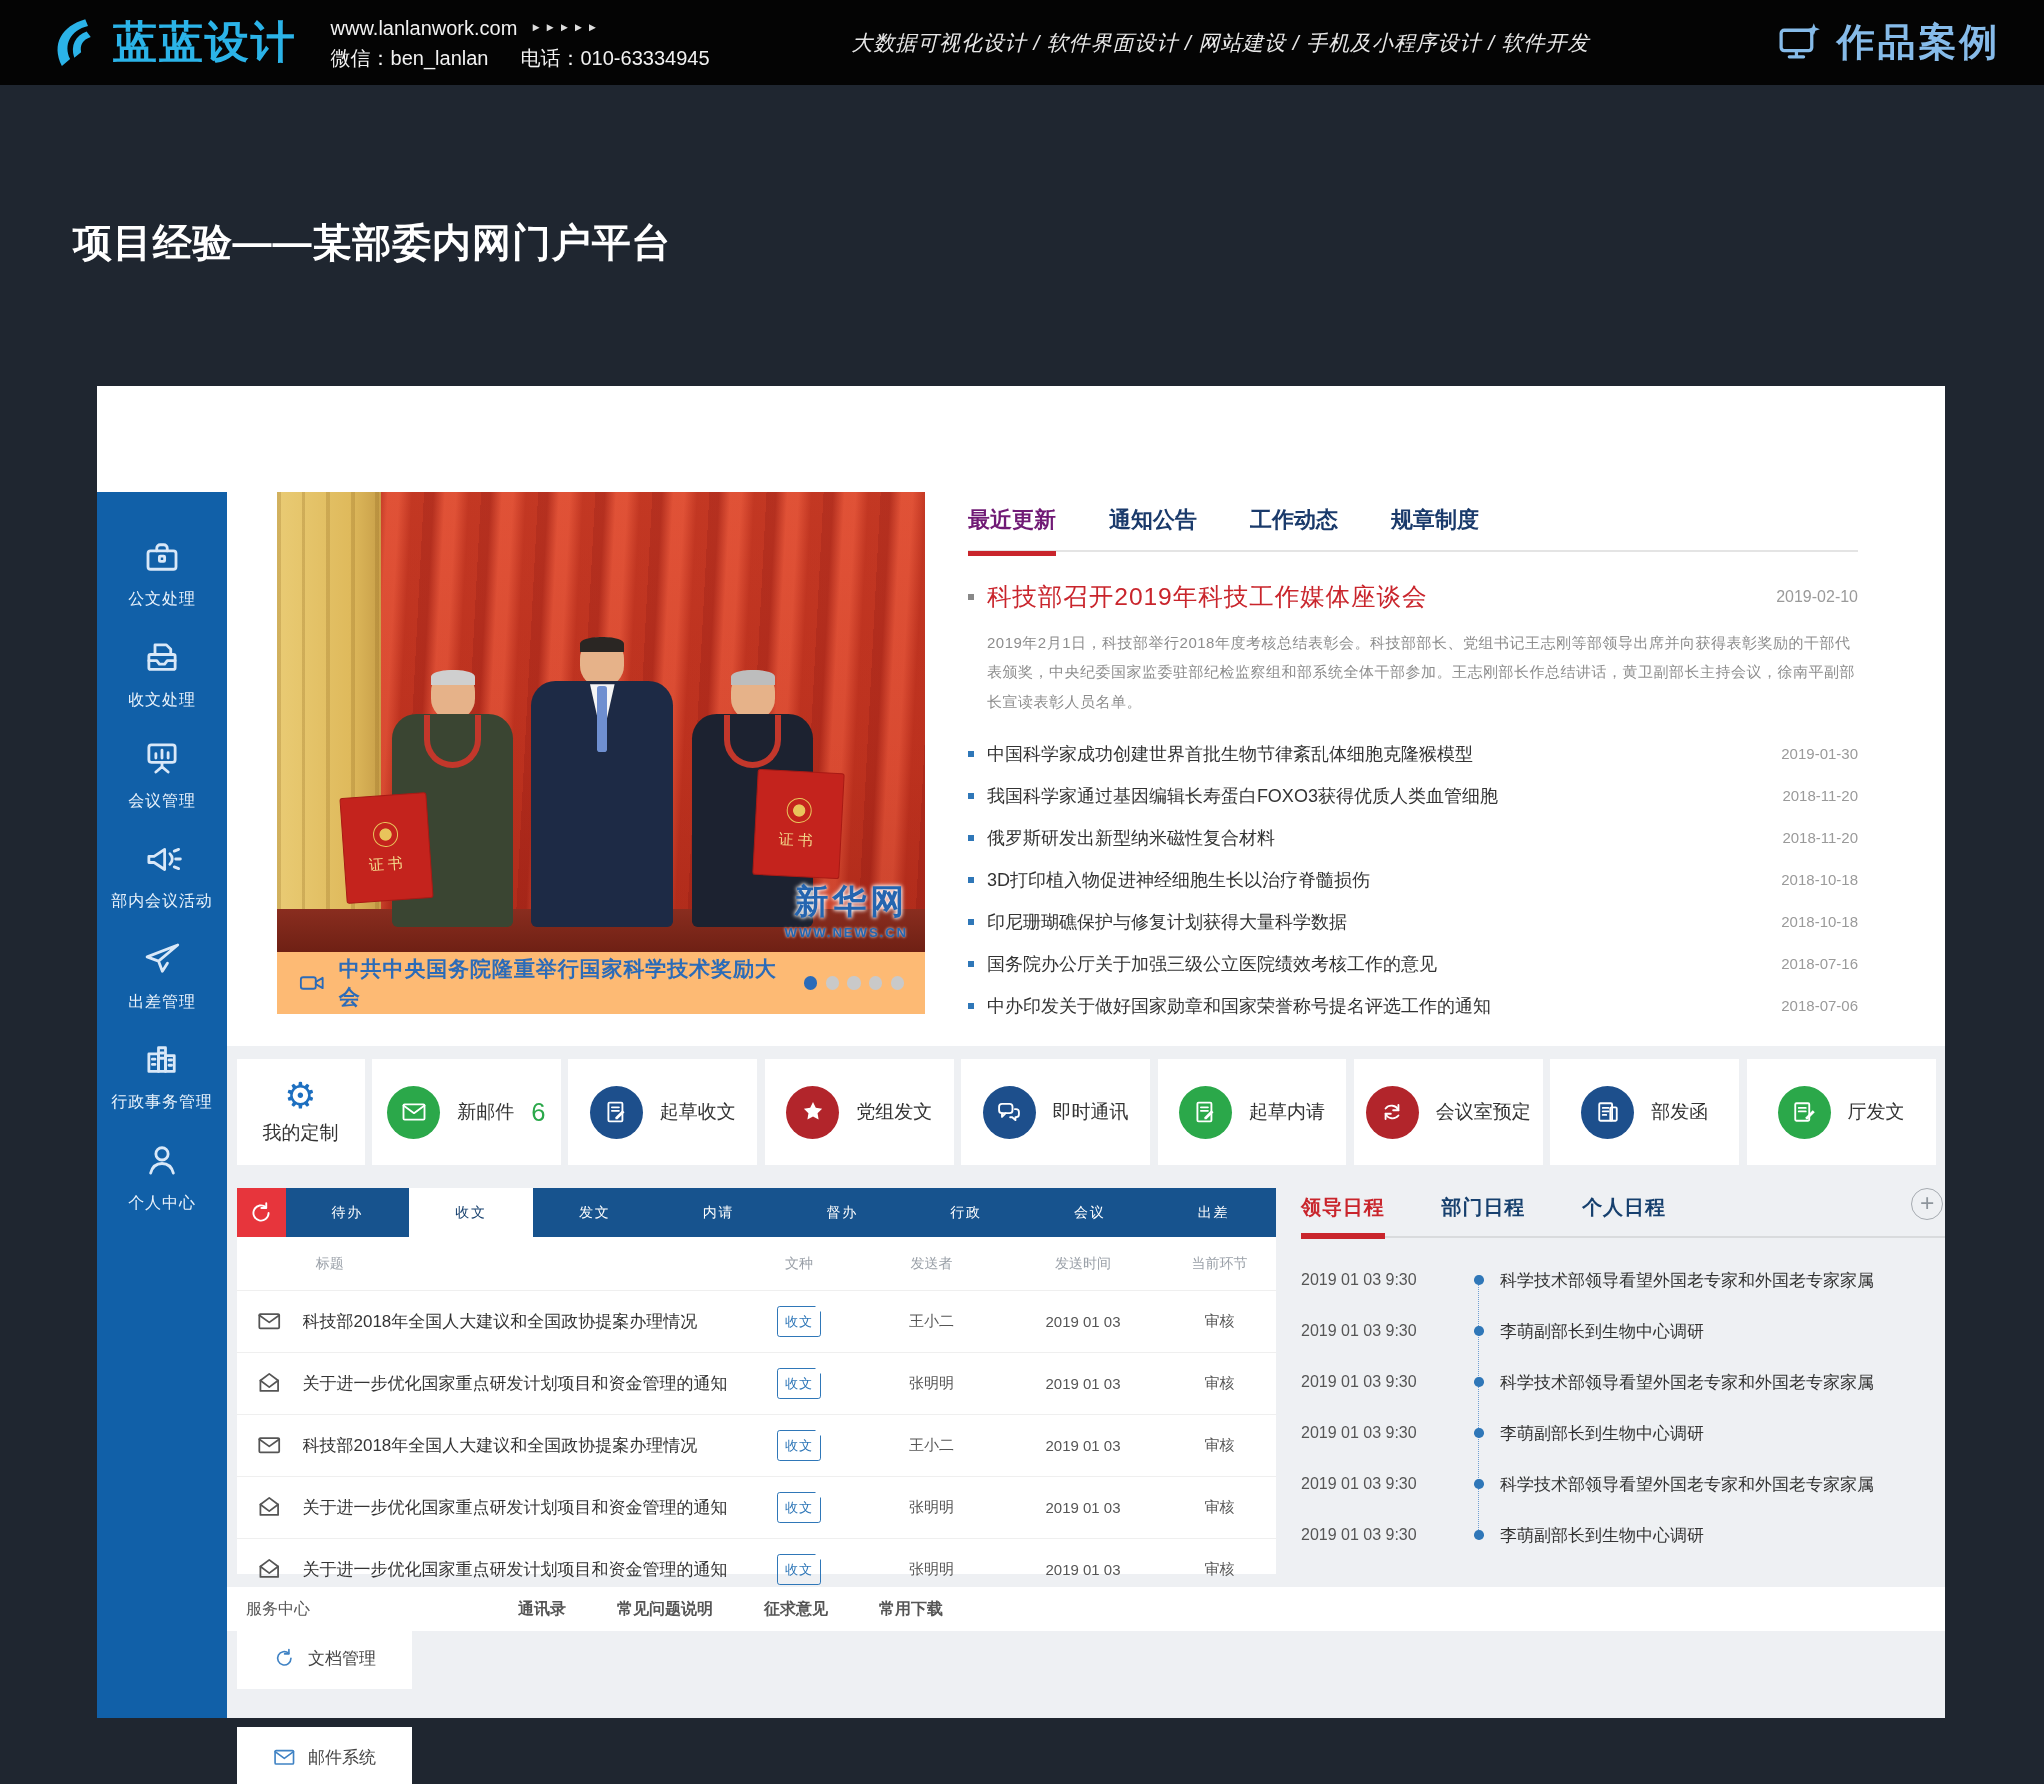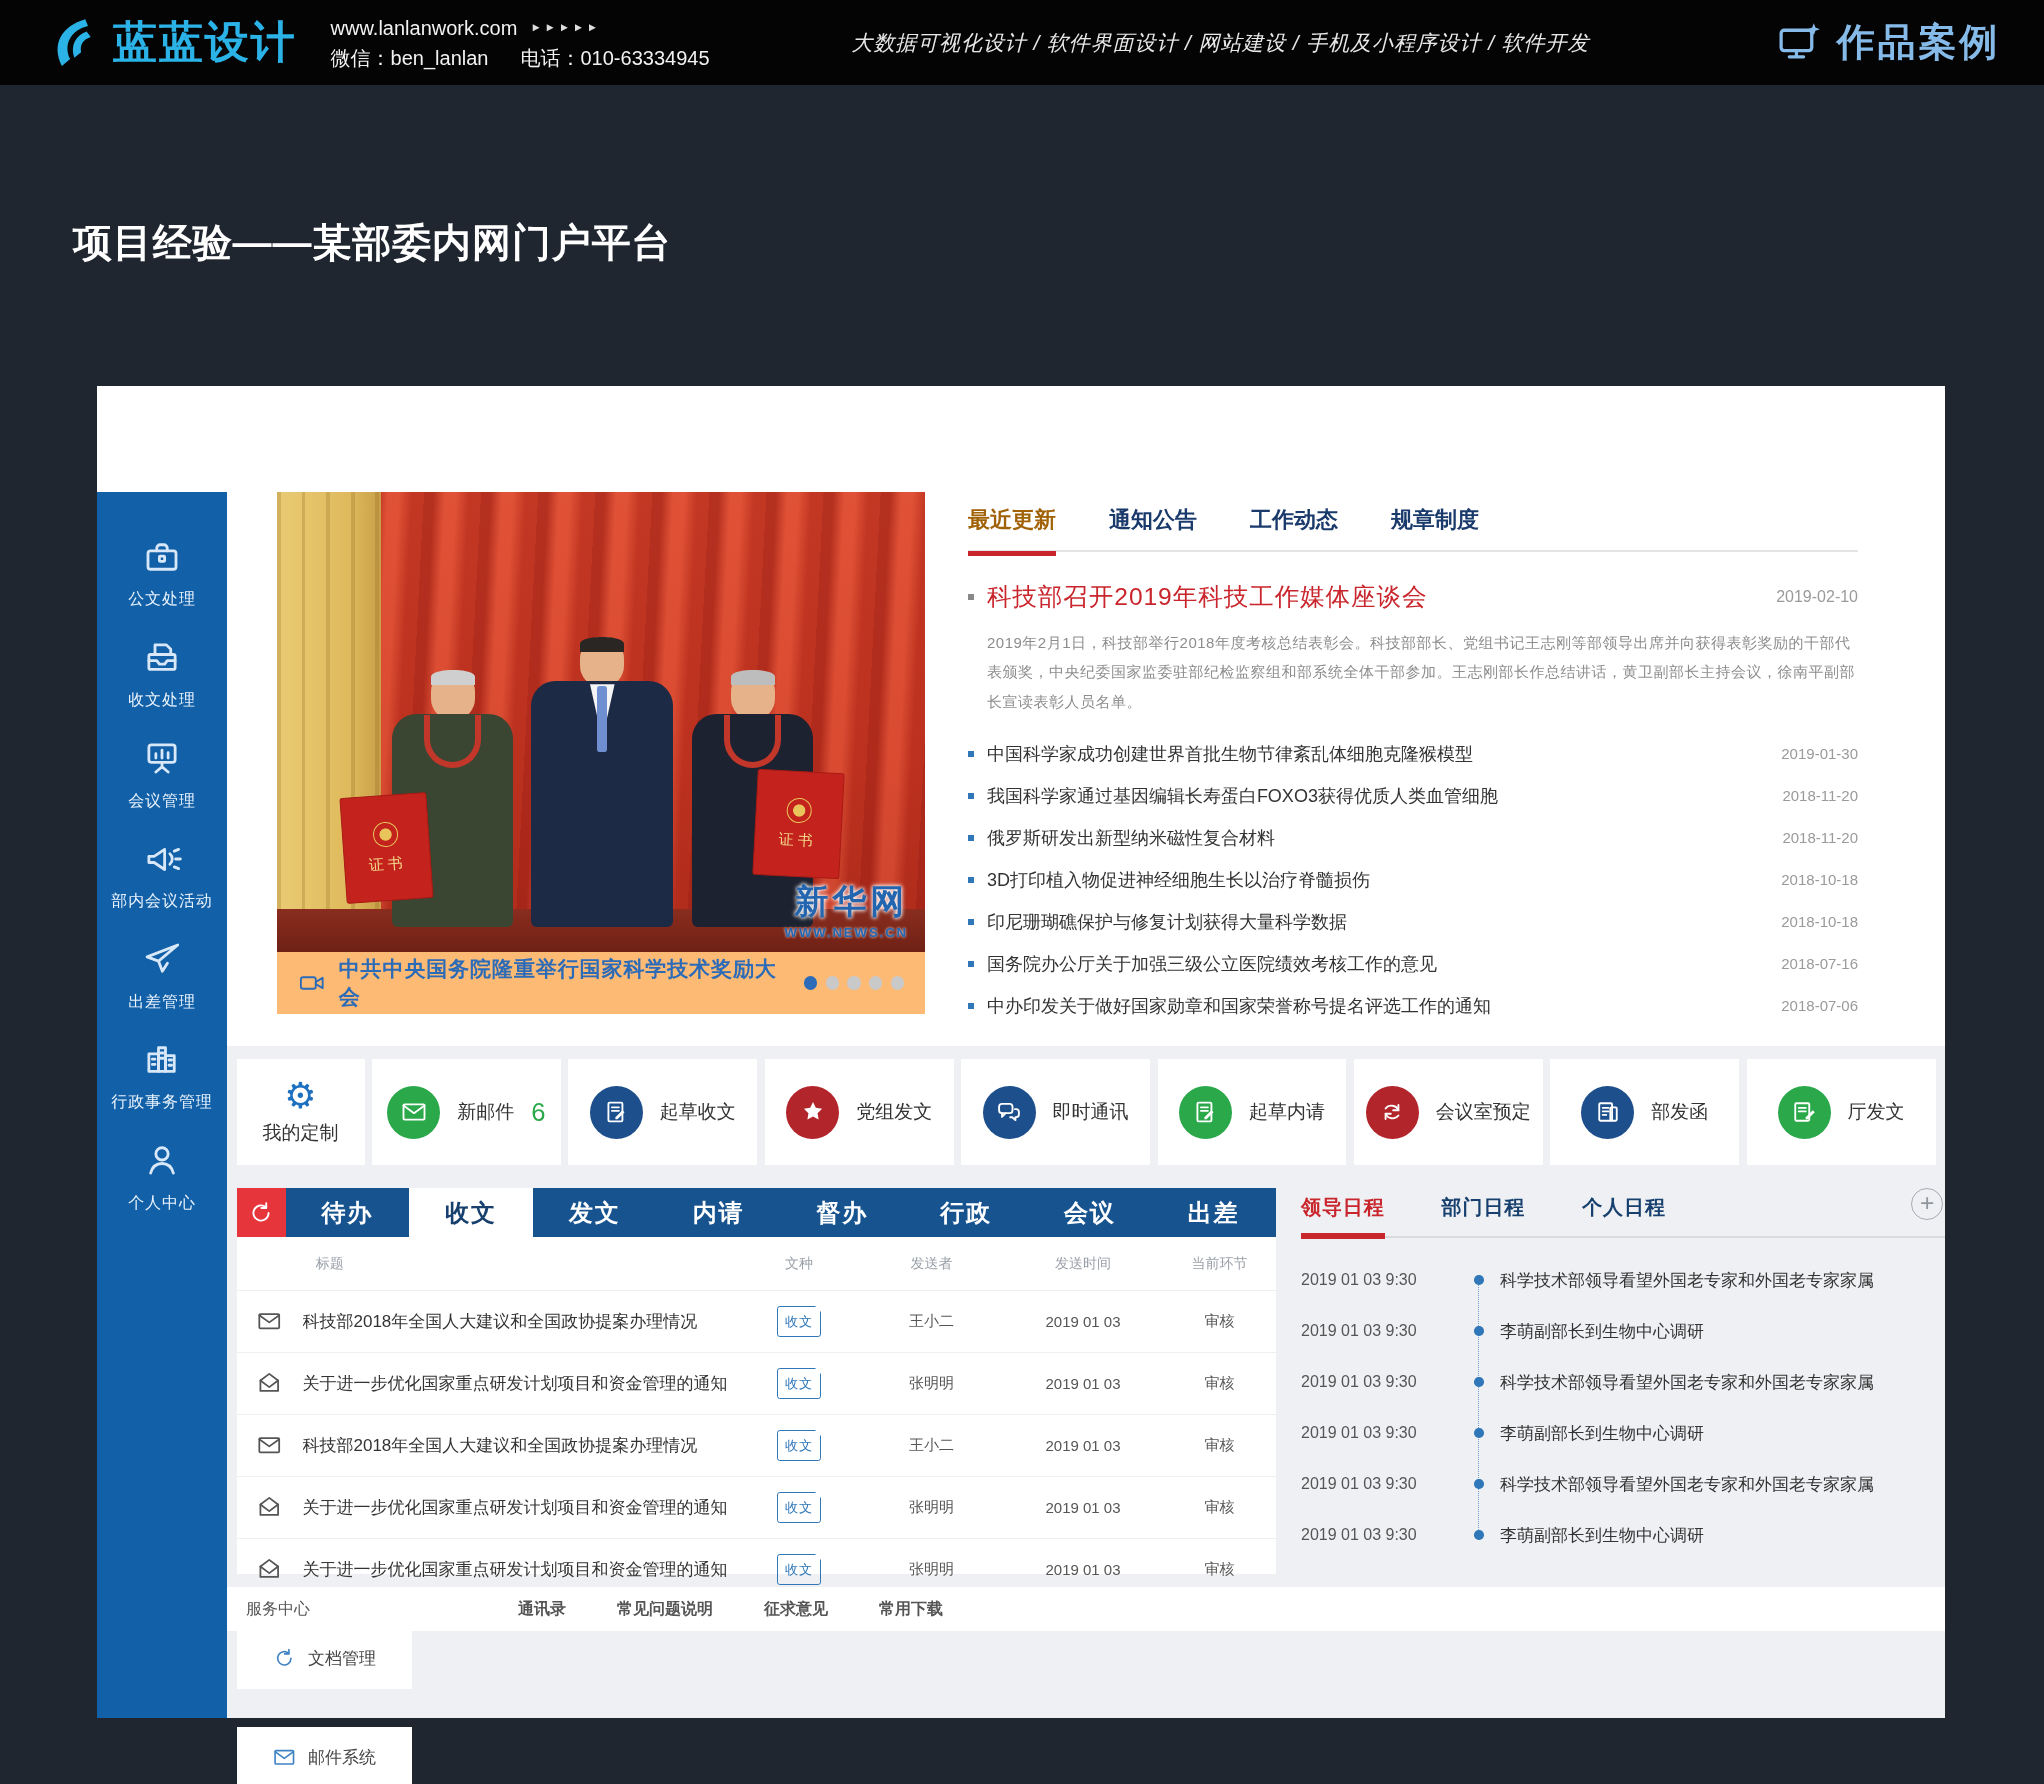--- a/index.html
+++ b/index.html
@@ -66,21 +66,21 @@
   .caption-bar{position:absolute;left:0;bottom:0;width:100%;height:62px;background:#fdba74;display:flex;align-items:center;padding:0 21px;gap:13.2px;}
   .caption{color:#2b6bb8;font-size:21px;font-weight:bold;letter-spacing:0.9px;}
   .dots{margin-left:auto;display:flex;gap:8.5px;}
   .dot-i{width:13.2px;height:13.2px;border-radius:50%;background:#c9c9c9;cursor:pointer;}
   .dot-i.active{background:#2b6bb8;}
 
   
   .news{position:absolute;left:741px;top:13.2px;width:890px;}
   .news-tabs{position:relative;display:flex;gap:53px;border-bottom:2.8px solid #e4e4e4;padding-bottom:15px;}
   .ntab{font-size:22px;font-weight:bold;color:#1a3a6b;cursor:pointer;position:relative;}
-  .ntab.active{color:#a16207;}
+  .ntab.active{color:#701a75;}
   .ntab.active::after{content:"";position:absolute;left:0;bottom:-21px;width:100%;height:5.7px;background:#c9252c;}
   .headline-row{display:flex;align-items:center;margin-top:28px;}
   .hl-bullet{width:5.7px;height:5.7px;background:#888;margin-right:13.2px;flex:0 0 auto;}
   .headline{font-size:24.6px;color:#c9252c;letter-spacing:0.9px;cursor:pointer;}
   .hl-date{margin-left:auto;font-size:16px;color:#9a9a9a;}
   .summary{margin:15px 0 0 19px;font-size:15px;color:#8d8d8d;line-height:1.95;letter-spacing:0.5px;}
   .news-list{list-style:none;margin:17px 0 0 0;padding:0;}
   .news-list li{display:flex;align-items:center;height:42px;cursor:pointer;}
   .bullet{width:5.7px;height:5.7px;background:#2f77b8;margin-right:13.2px;flex:0 0 auto;}
   .nt{font-size:18px;color:#333;white-space:nowrap;overflow:hidden;}
@@ -95,21 +95,21 @@
   .action .lbl{font-size:19px;color:#333;}
   .action .cnt{font-size:25.6px;color:#2ba84a;}
   .circle{width:53px;height:53px;border-radius:50%;display:flex;align-items:center;justify-content:center;flex:0 0 auto;}
   .c-green{background:#2ba84a;} .c-navy{background:#1d4f8c;} .c-red{background:#b2252b;}
 
   
   .todo{position:absolute;left:9.5px;top:142px;width:1039px;height:386px;background:#fff;}
   .todo-head{display:flex;height:49px;}
   .redbox{width:49px;height:49px;background:#e7353c;display:flex;align-items:center;justify-content:center;cursor:pointer;}
   .todo-tabs{flex:1;background:#17538e;display:flex;}
-  .ttab{flex:1;display:flex;align-items:center;justify-content:center;color:#fff;font-size:24px;font-weight:bold;cursor:pointer;letter-spacing:1.9px;}
+  .ttab{flex:1;display:flex;align-items:center;justify-content:center;color:#fff;font-size:14px;font-weight:normal;cursor:pointer;letter-spacing:1.9px;}
   .ttab.active{background:#fff;color:#17406e;}
   .thead,.trow{display:grid;grid-template-columns:66px minmax(0,1fr) 123px 142px 161px 112px;align-items:center;}
   .thead{height:53px;color:#9aa0a8;font-size:14px;}
   .thead .h-title{text-align:left;padding-left:13.2px;}
   .thead div{text-align:center;}
   .trow{height:62px;border-top:0.9px solid #efefef;cursor:pointer;}
   .trow .env{display:flex;justify-content:center;}
   .t-title{font-size:17px;color:#333;white-space:nowrap;overflow:hidden;text-align:left;}
   .t-cell{text-align:center;font-size:15px;color:#555;}
   .t-badge-w{display:flex;justify-content:center;}

